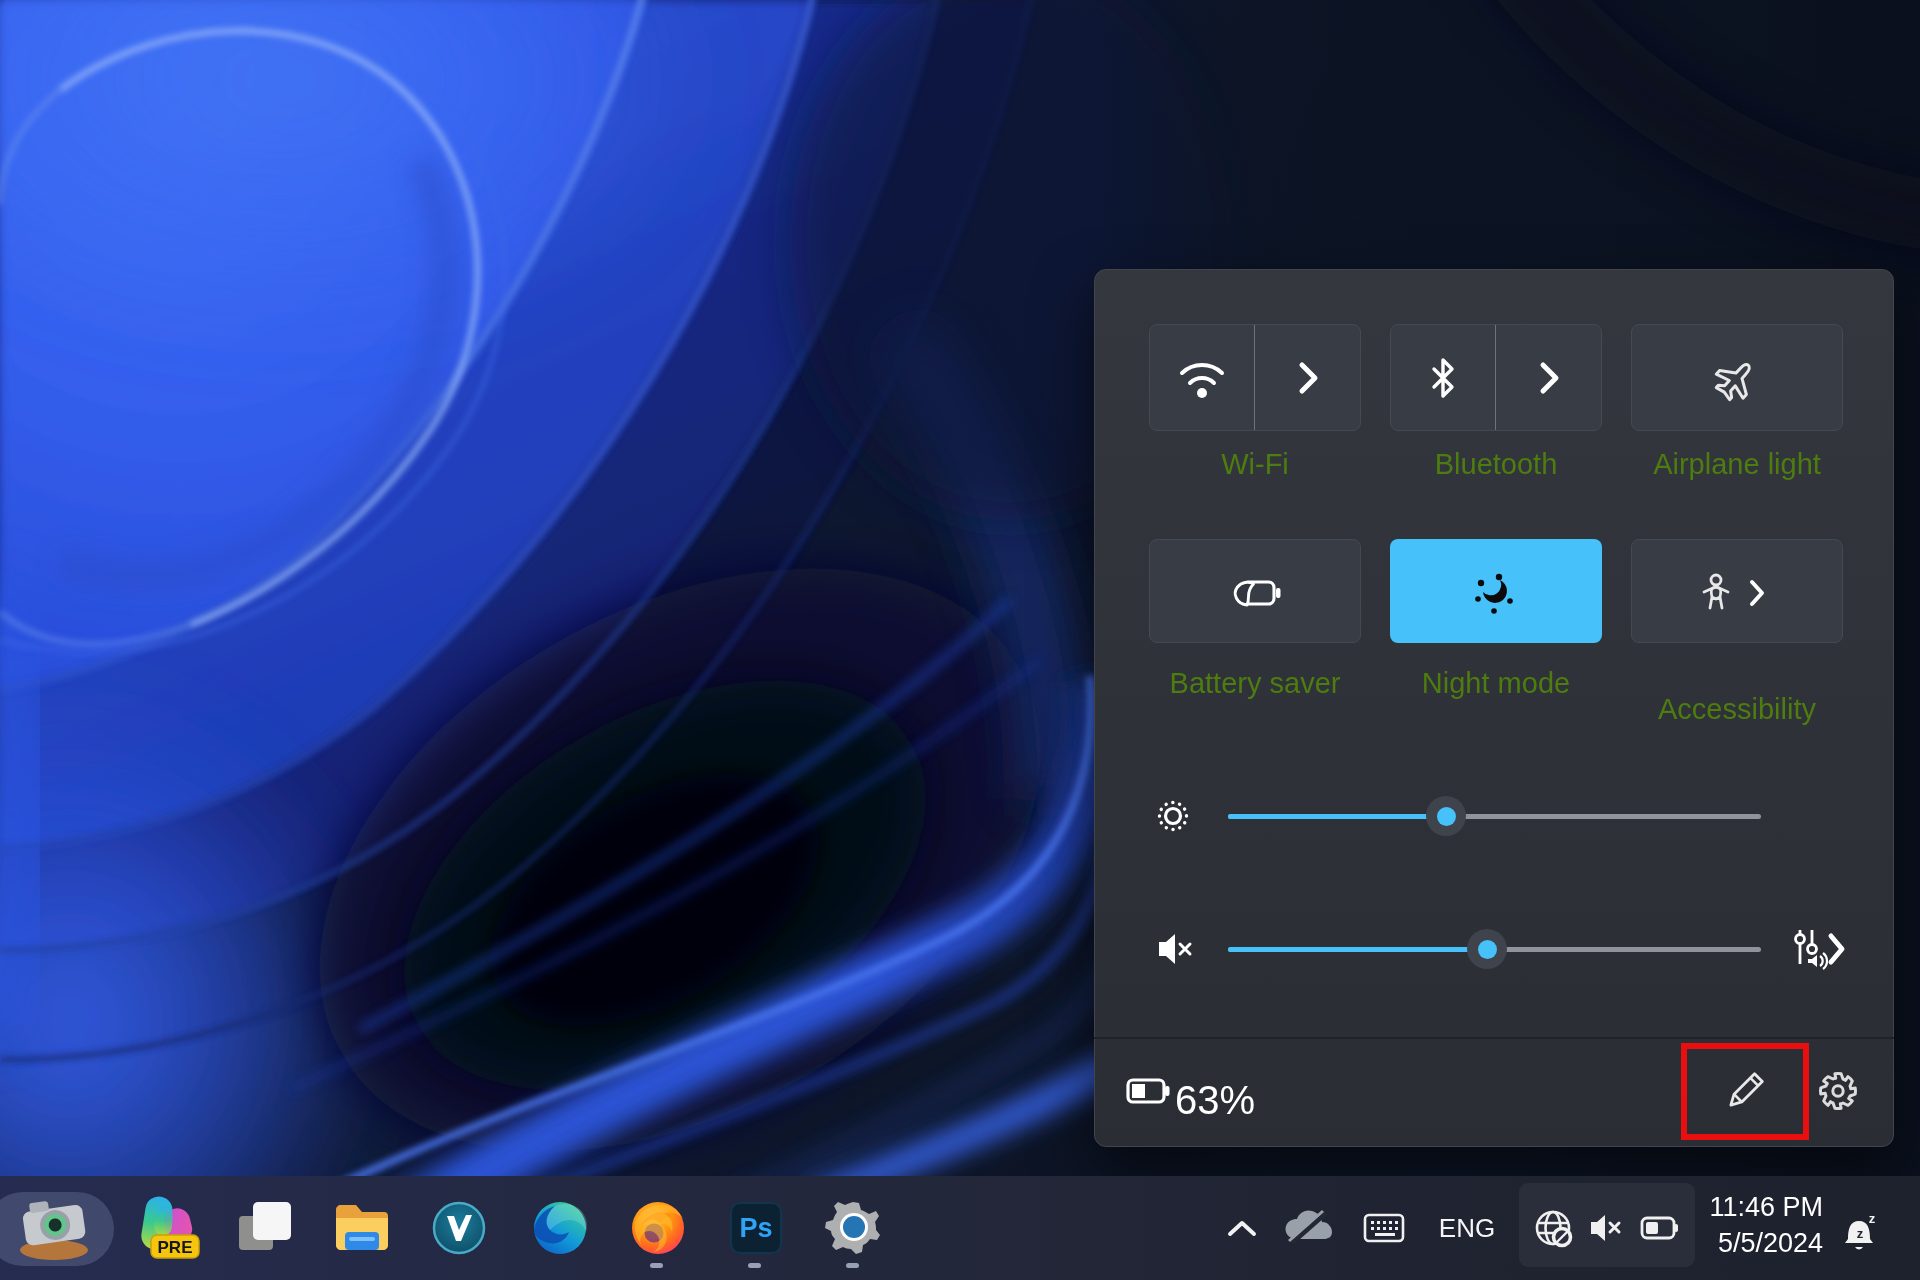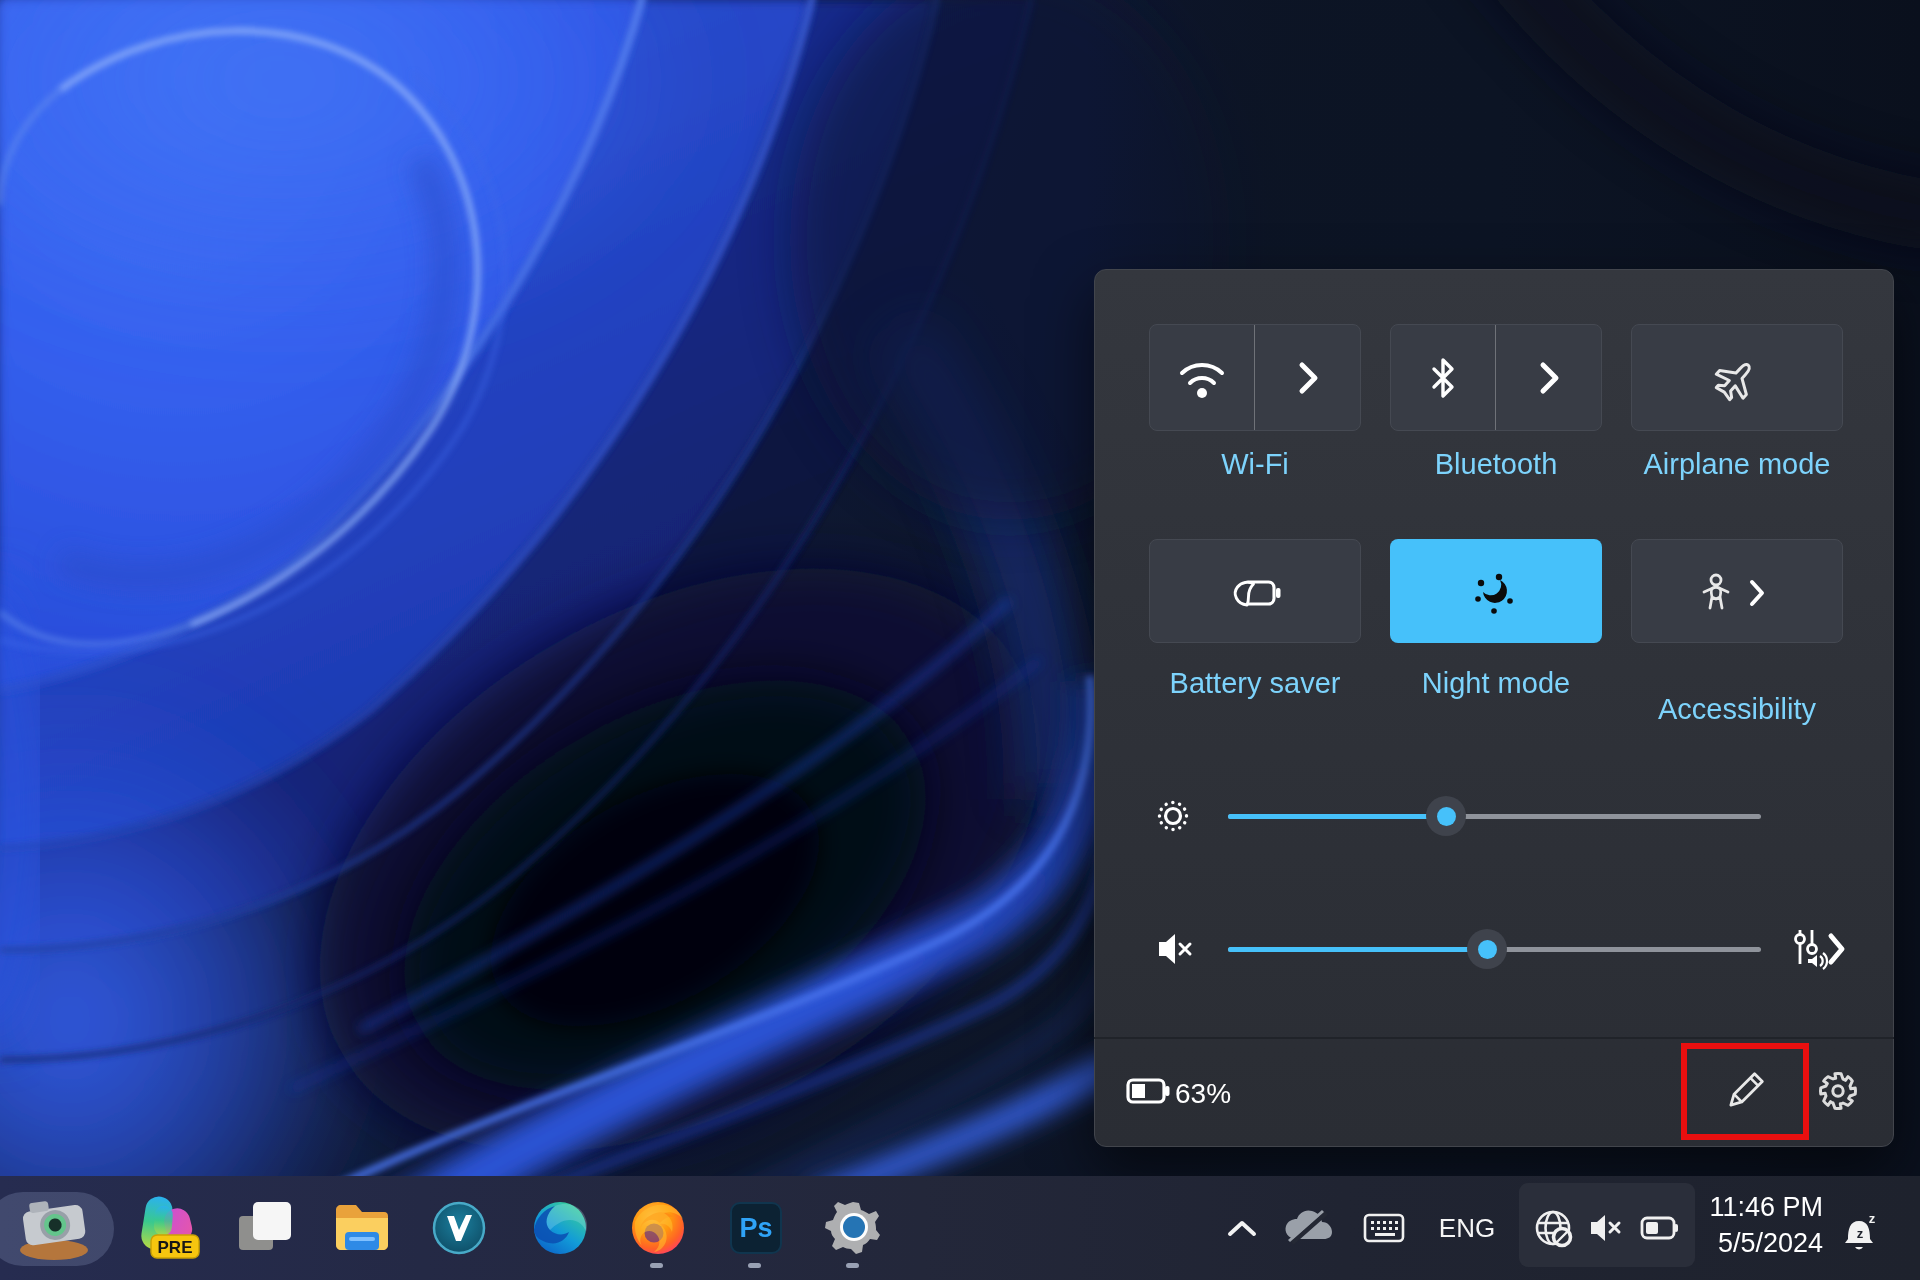--- a/index.html
+++ b/index.html
@@ -144,25 +144,25 @@
 <div class="abs divl" style="left:1254px;top:325px;height:105px;"></div>
 <div class="abs divl" style="left:1495px;top:325px;height:105px;"></div>
 
 <div class="abs btn" style="left:1149px;top:539px;width:212px;height:104px;"></div>
 <div class="abs" style="left:1390px;top:539px;width:212px;height:104px;border-radius:8px;background:#46c1fa;"></div>
 <div class="abs btn" style="left:1631px;top:539px;width:212px;height:104px;"></div>
 
 <style>
  .btn{background:#383c45;border:1px solid #454952;border-radius:8px;box-sizing:border-box;}
  .divl{width:1px;background:rgba(255,255,255,0.28);}
- .lbl{position:absolute;color:#7dd3fc;font-size:29px;text-align:center;transform:translateX(-50%);white-space:nowrap;}
+ .lbl{position:absolute;color:#4d7c0f;font-size:29px;text-align:center;transform:translateX(-50%);white-space:nowrap;}
 </style>
 <div class="lbl" style="left:1255px;top:448px;">Wi-Fi</div>
 <div class="lbl" style="left:1496px;top:448px;">Bluetooth</div>
-<div class="lbl" style="left:1737px;top:448px;">Airplane mode</div>
+<div class="lbl" style="left:1737px;top:448px;">Airplane light</div>
 <div class="lbl" style="left:1255px;top:667px;">Battery saver</div>
 <div class="lbl" style="left:1496px;top:667px;">Night mode</div>
 <div class="lbl" style="left:1737px;top:667px;margin-top:26px;">Accessibility</div>
 
 <svg class="abs" width="800" height="878" viewBox="0 0 800 878" style="left:1094px;top:269px;">
 
   <g stroke="#ffffff" fill="none" stroke-width="4" stroke-linecap="round">
     <path d="M 88,104 A 29,29 0 0 1 128,104"></path>
     <path d="M 96,114 A 17,17 0 0 1 120,114"></path>
   </g>
@@ -250,21 +250,21 @@
 <div class="fill" style="left:1228px;top:814px;width:218px;"></div>
 <div class="knob" style="left:1426px;top:796px;">
       <div class="knobi"></div>
     </div>
 <div class="track" style="left:1228px;top:947px;width:533px;"></div>
 <div class="fill" style="left:1228px;top:947px;width:259px;"></div>
 <div class="knob" style="left:1467px;top:929px;">
       <div class="knobi"></div>
     </div>
 
-<div class="abs" style="left:1175px;top:1078px;color:#fff;font-size:28px;">63%</div>
+<div class="abs" style="left:1175px;top:1078px;color:#fff;font-size:40px;">63%</div>
 <div class="abs" style="left:1681px;top:1043px;width:128px;height:97px;border:6px solid #e90f0f;box-sizing:border-box;"></div>
 
 <div class="abs" style="left:0;top:1176px;width:1920px;height:104px;
   background:linear-gradient(90deg,#262c50 0%,#242945 22%,#23273a 48%,#202432 70%,#1e222d 100%);"></div>
 
 <div class="abs" style="left:-14px;top:1192px;width:128px;height:74px;border-radius:37px;background:rgba(175,192,230,0.20);"></div>
 <svg class="abs" width="110" height="84" viewBox="0 0 110 84" style="left:0px;top:1186px;">
   <ellipse cx="54" cy="64" rx="34" ry="10" fill="#b5763c"></ellipse>
   <g transform="rotate(-8 55 38)">
     <rect x="24" y="22" width="60" height="34" rx="7" fill="#c6cacf"></rect>

